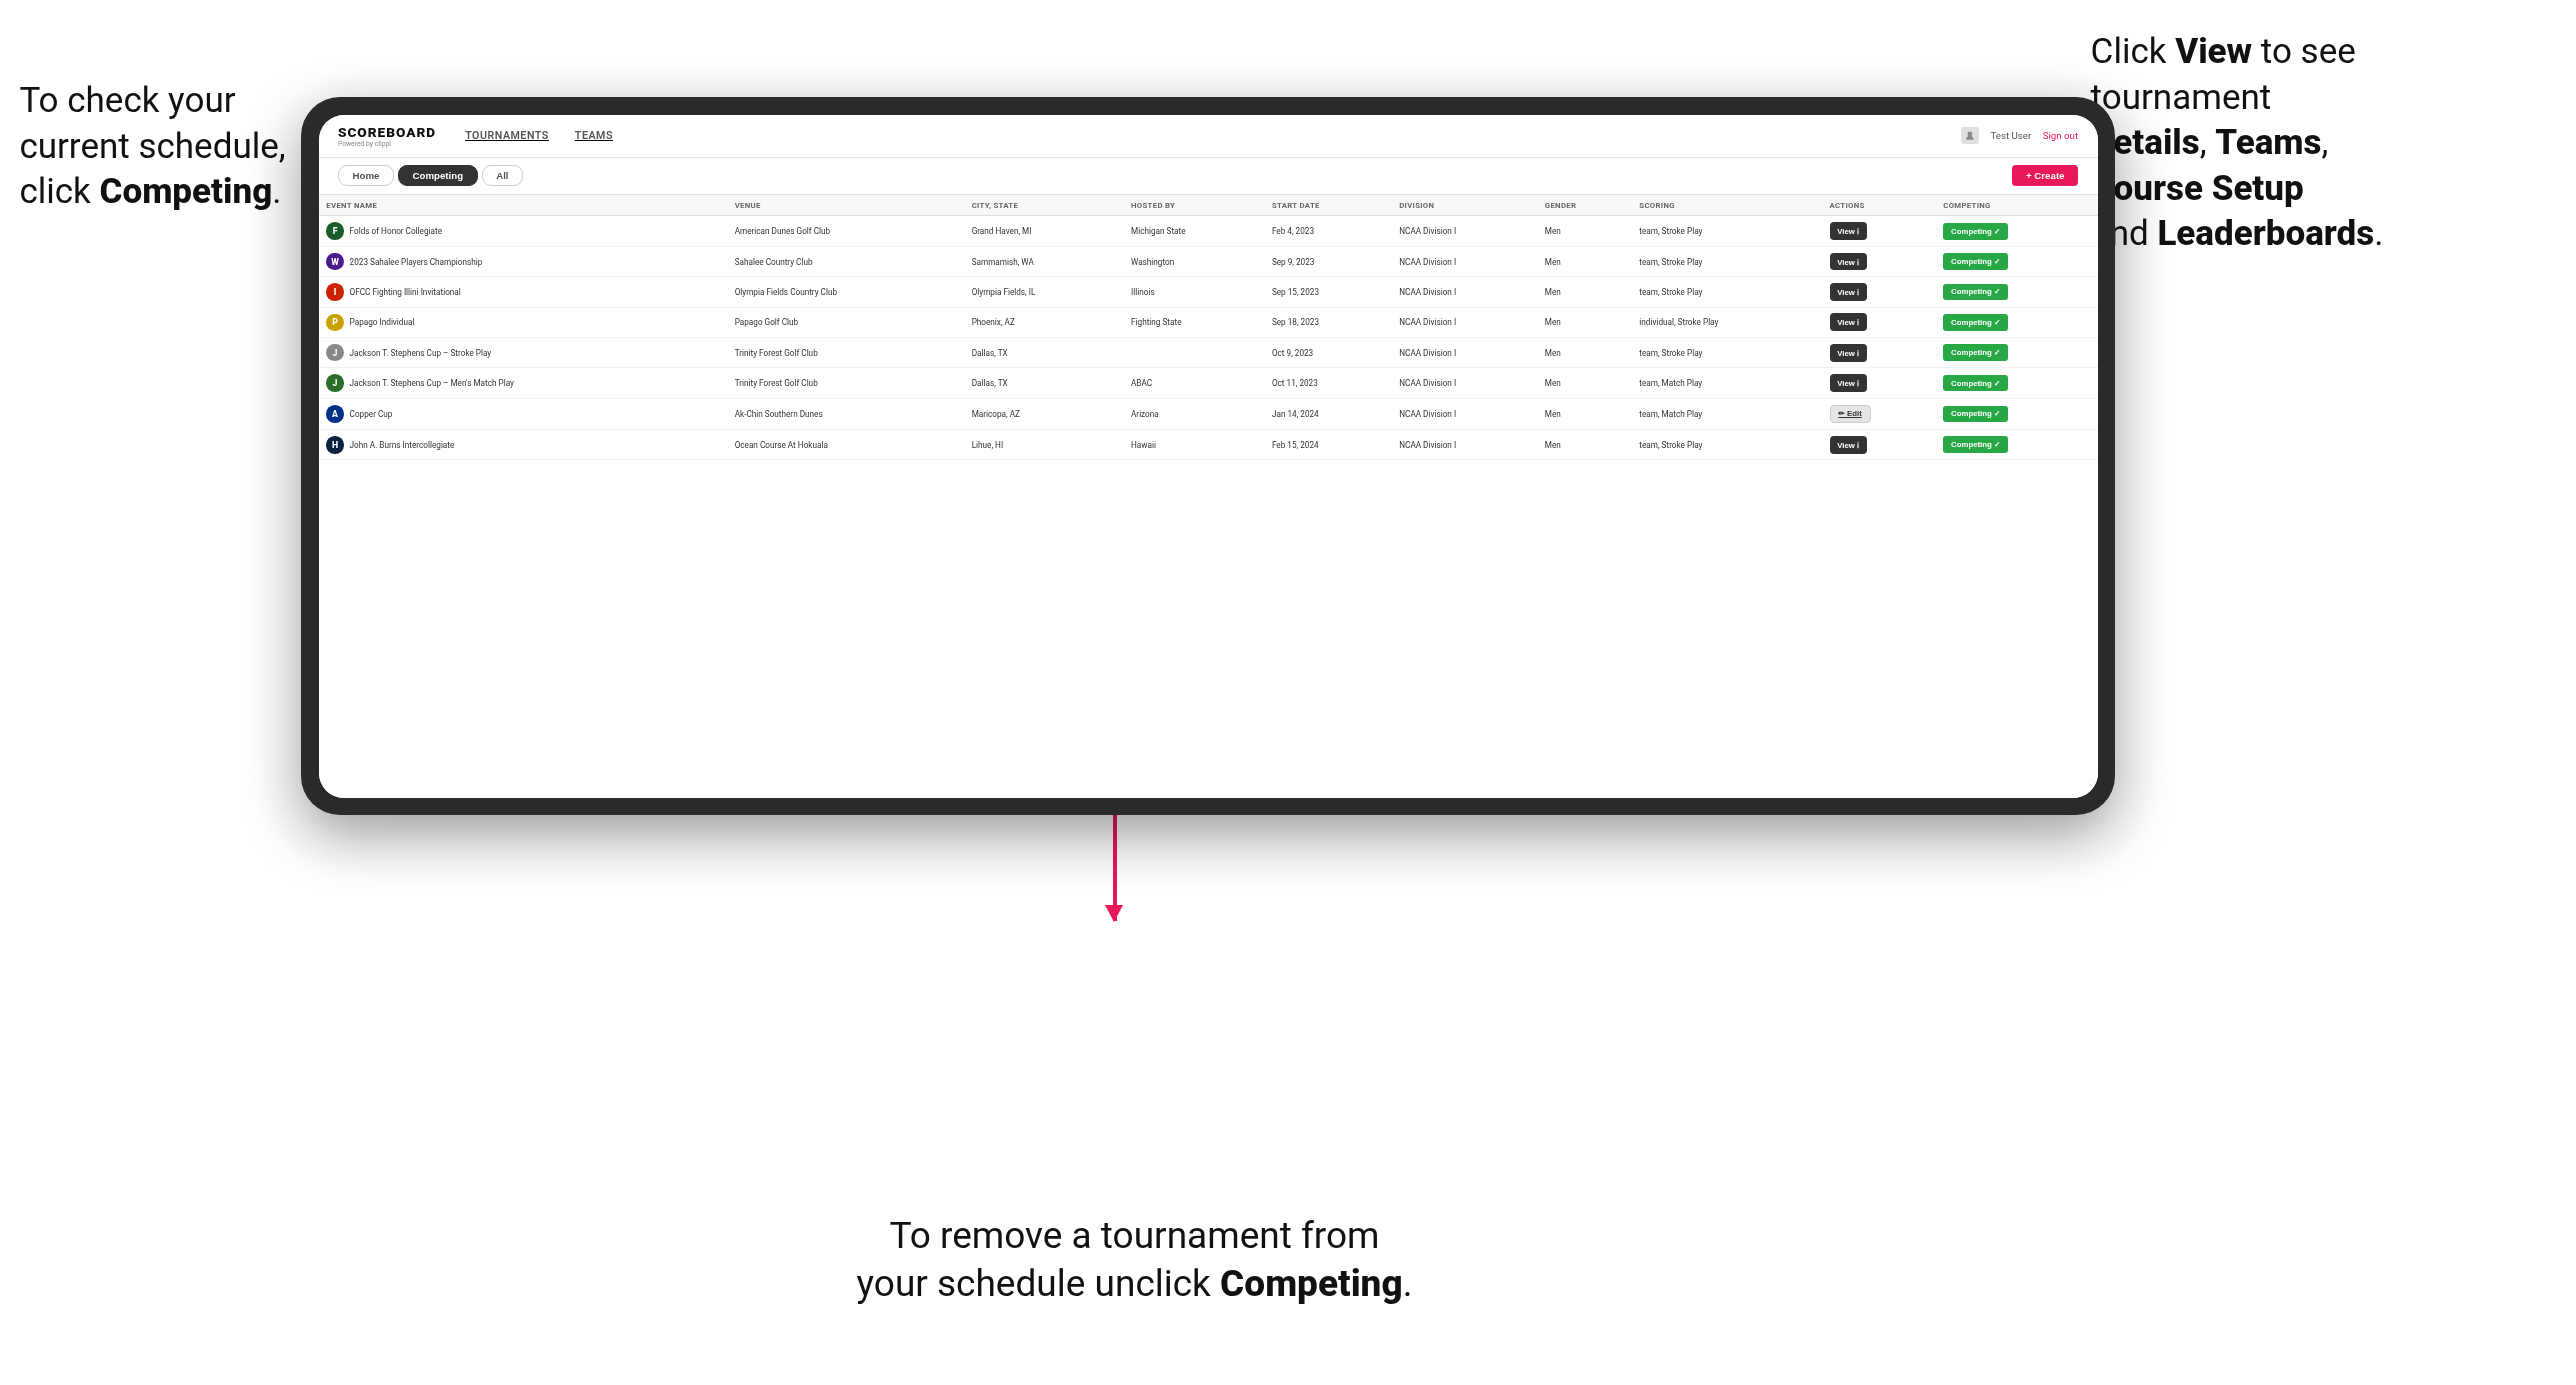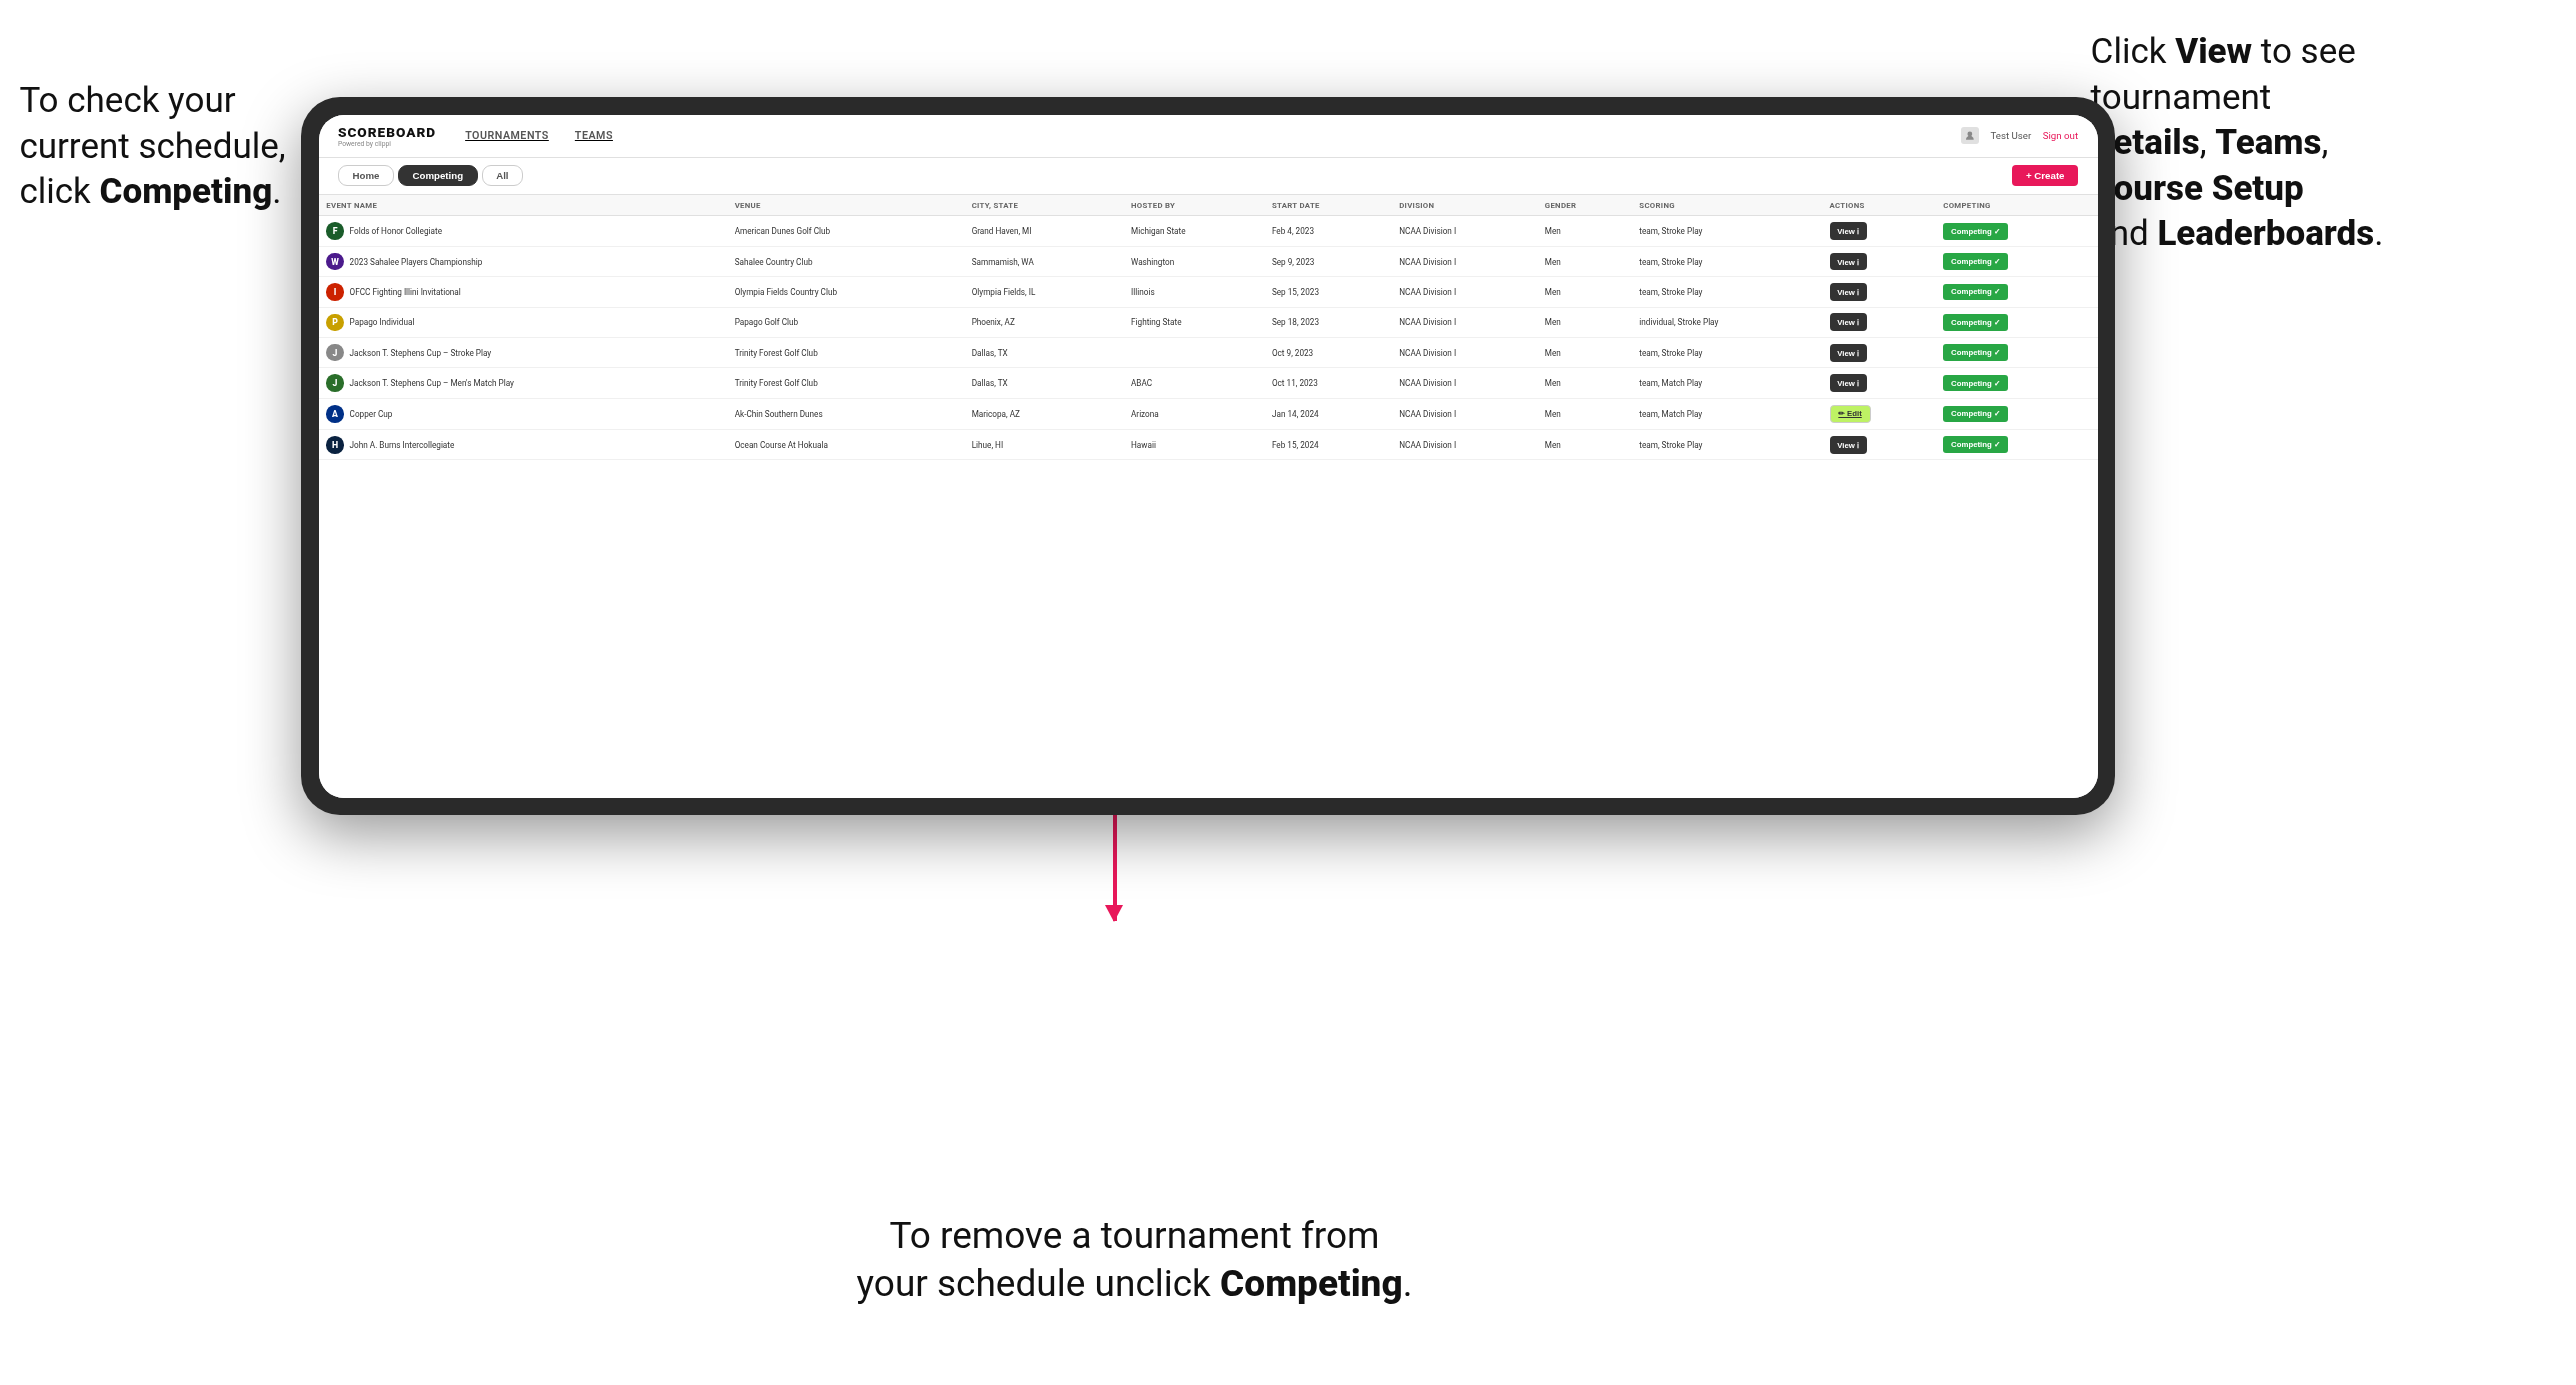--- a/index.html
+++ b/index.html
@@ -239,21 +239,21 @@
       font-size: 7.8px;
       font-weight: 600;
       cursor: pointer;
       display: flex;
       align-items: center;
       gap: 3.9px;
       white-space: nowrap;
     }
 
     .edit-btn {
-      background: #bef264;
+      background: #e5e5e5;
       color: #333;
       border: 1px solid #ccc;
       border-radius: 3.9px;
       padding: 3.9px 7.8px;
       font-size: 7.8px;
       font-weight: 600;
       cursor: pointer;
       display: flex;
       align-items: center;
       gap: 3.9px;

